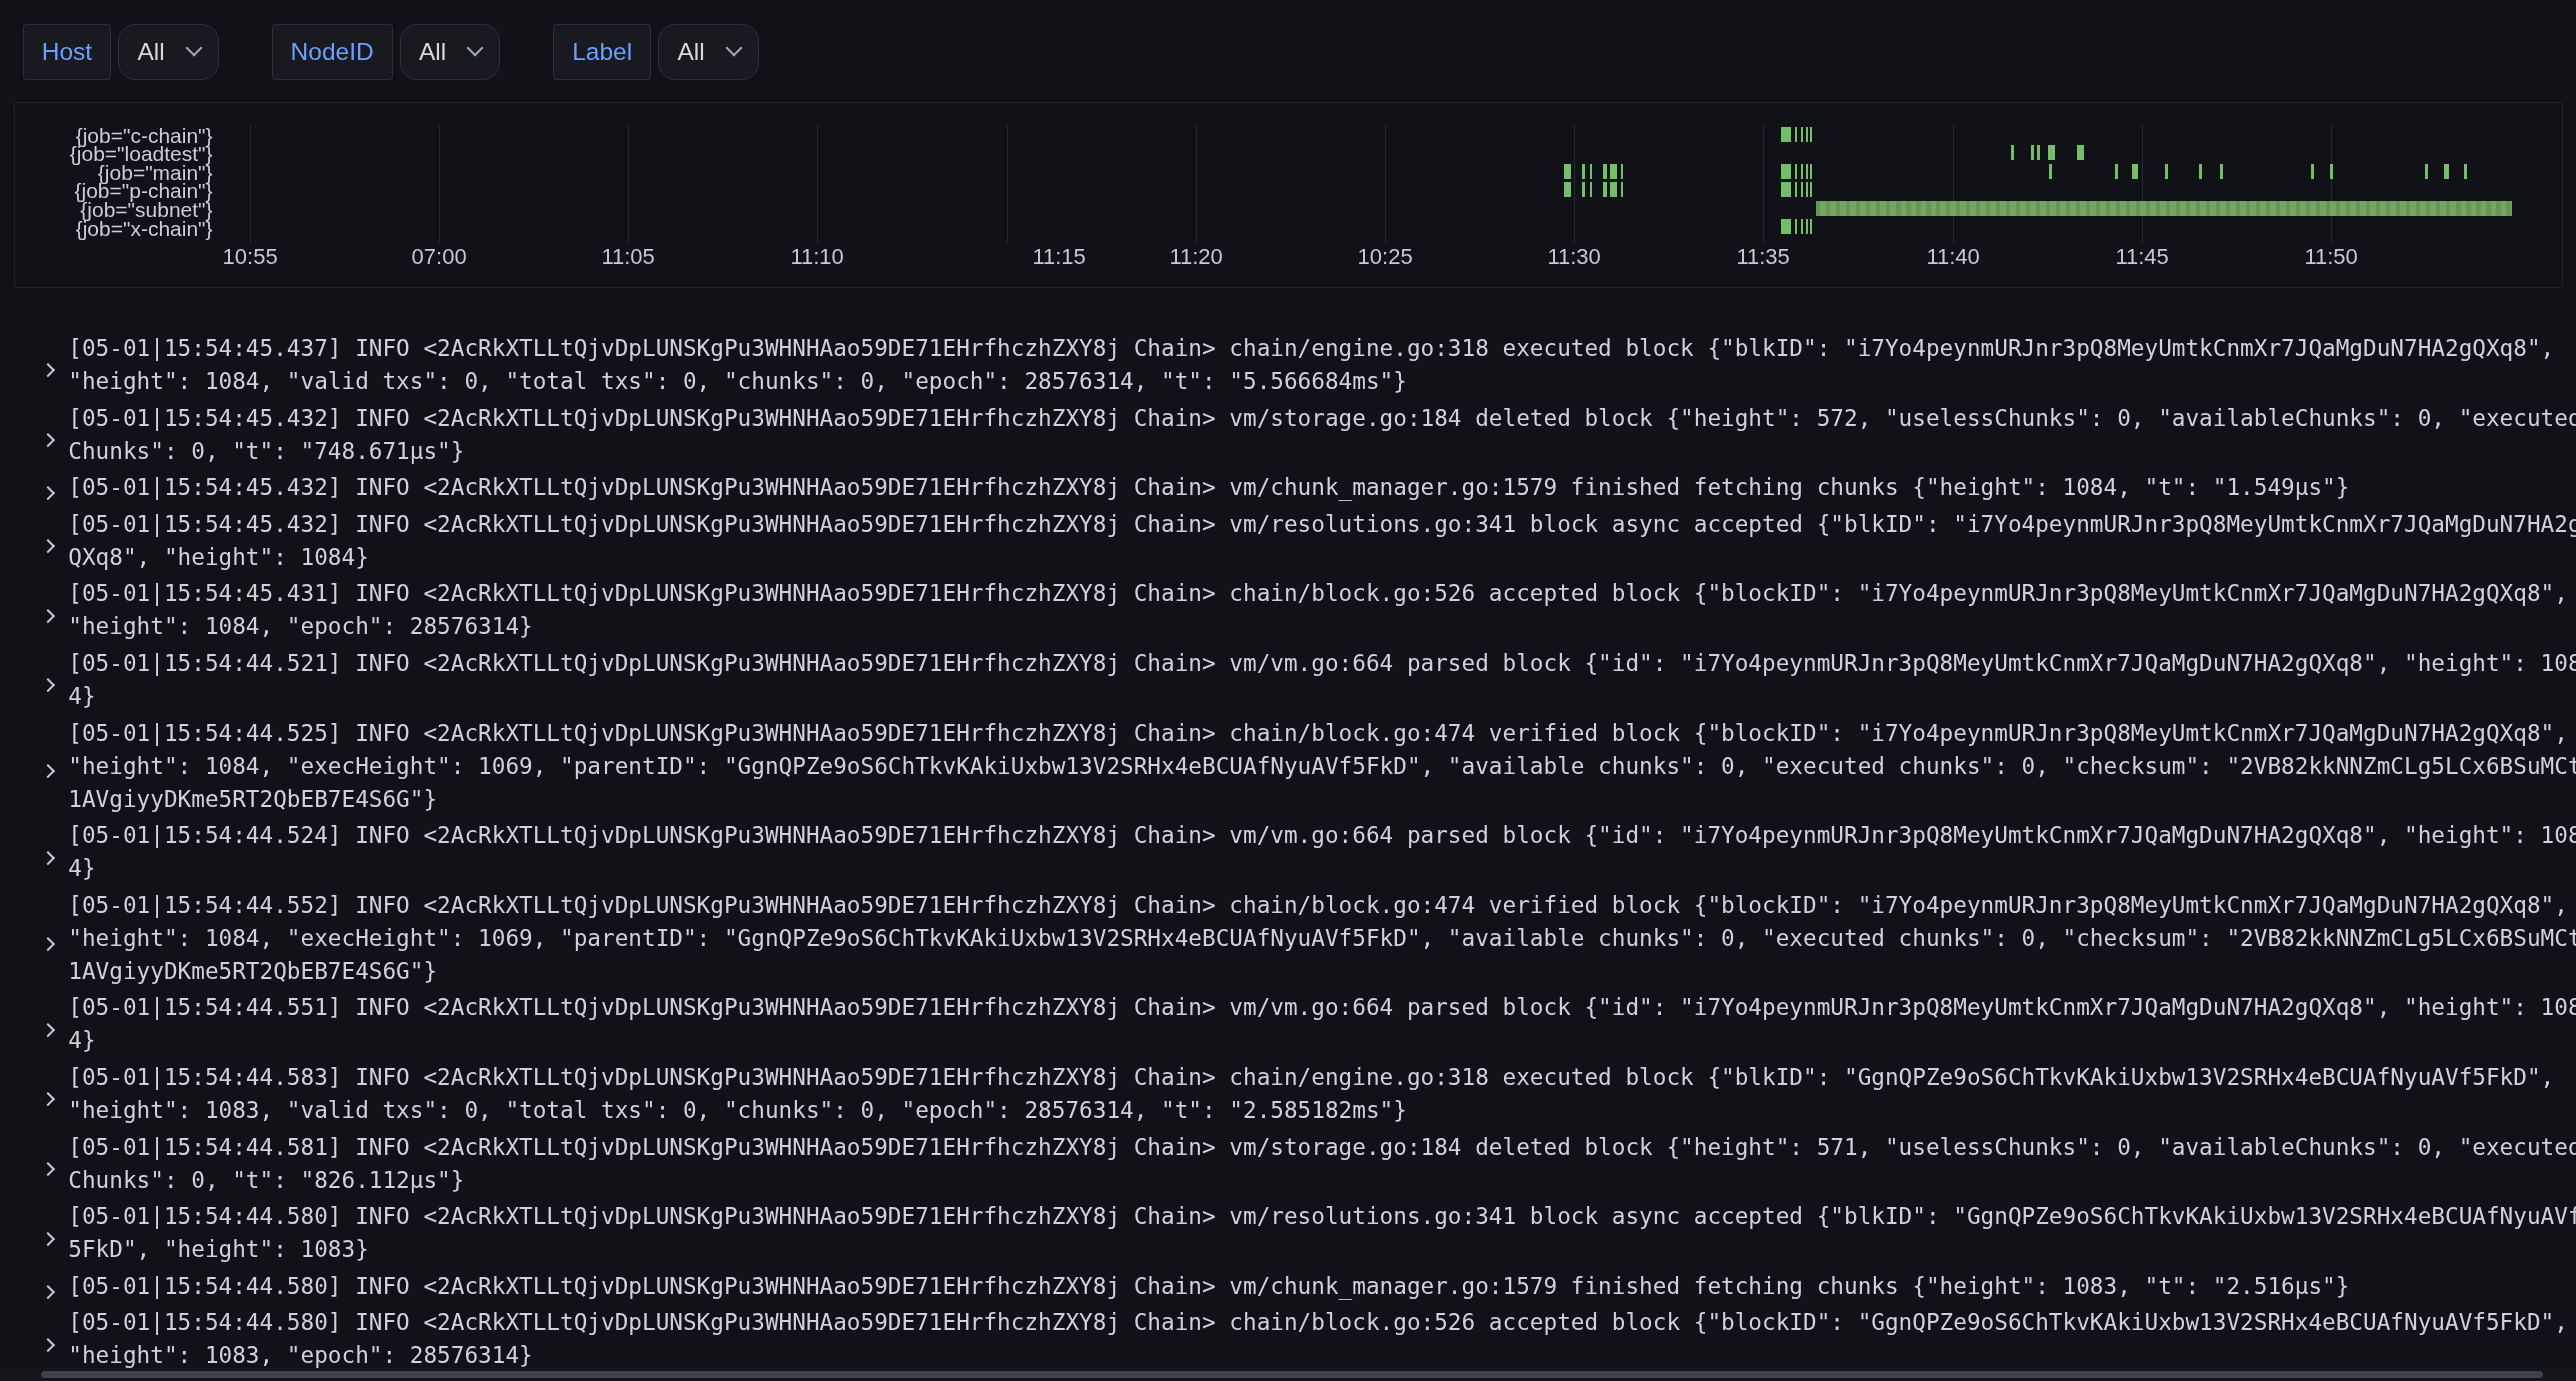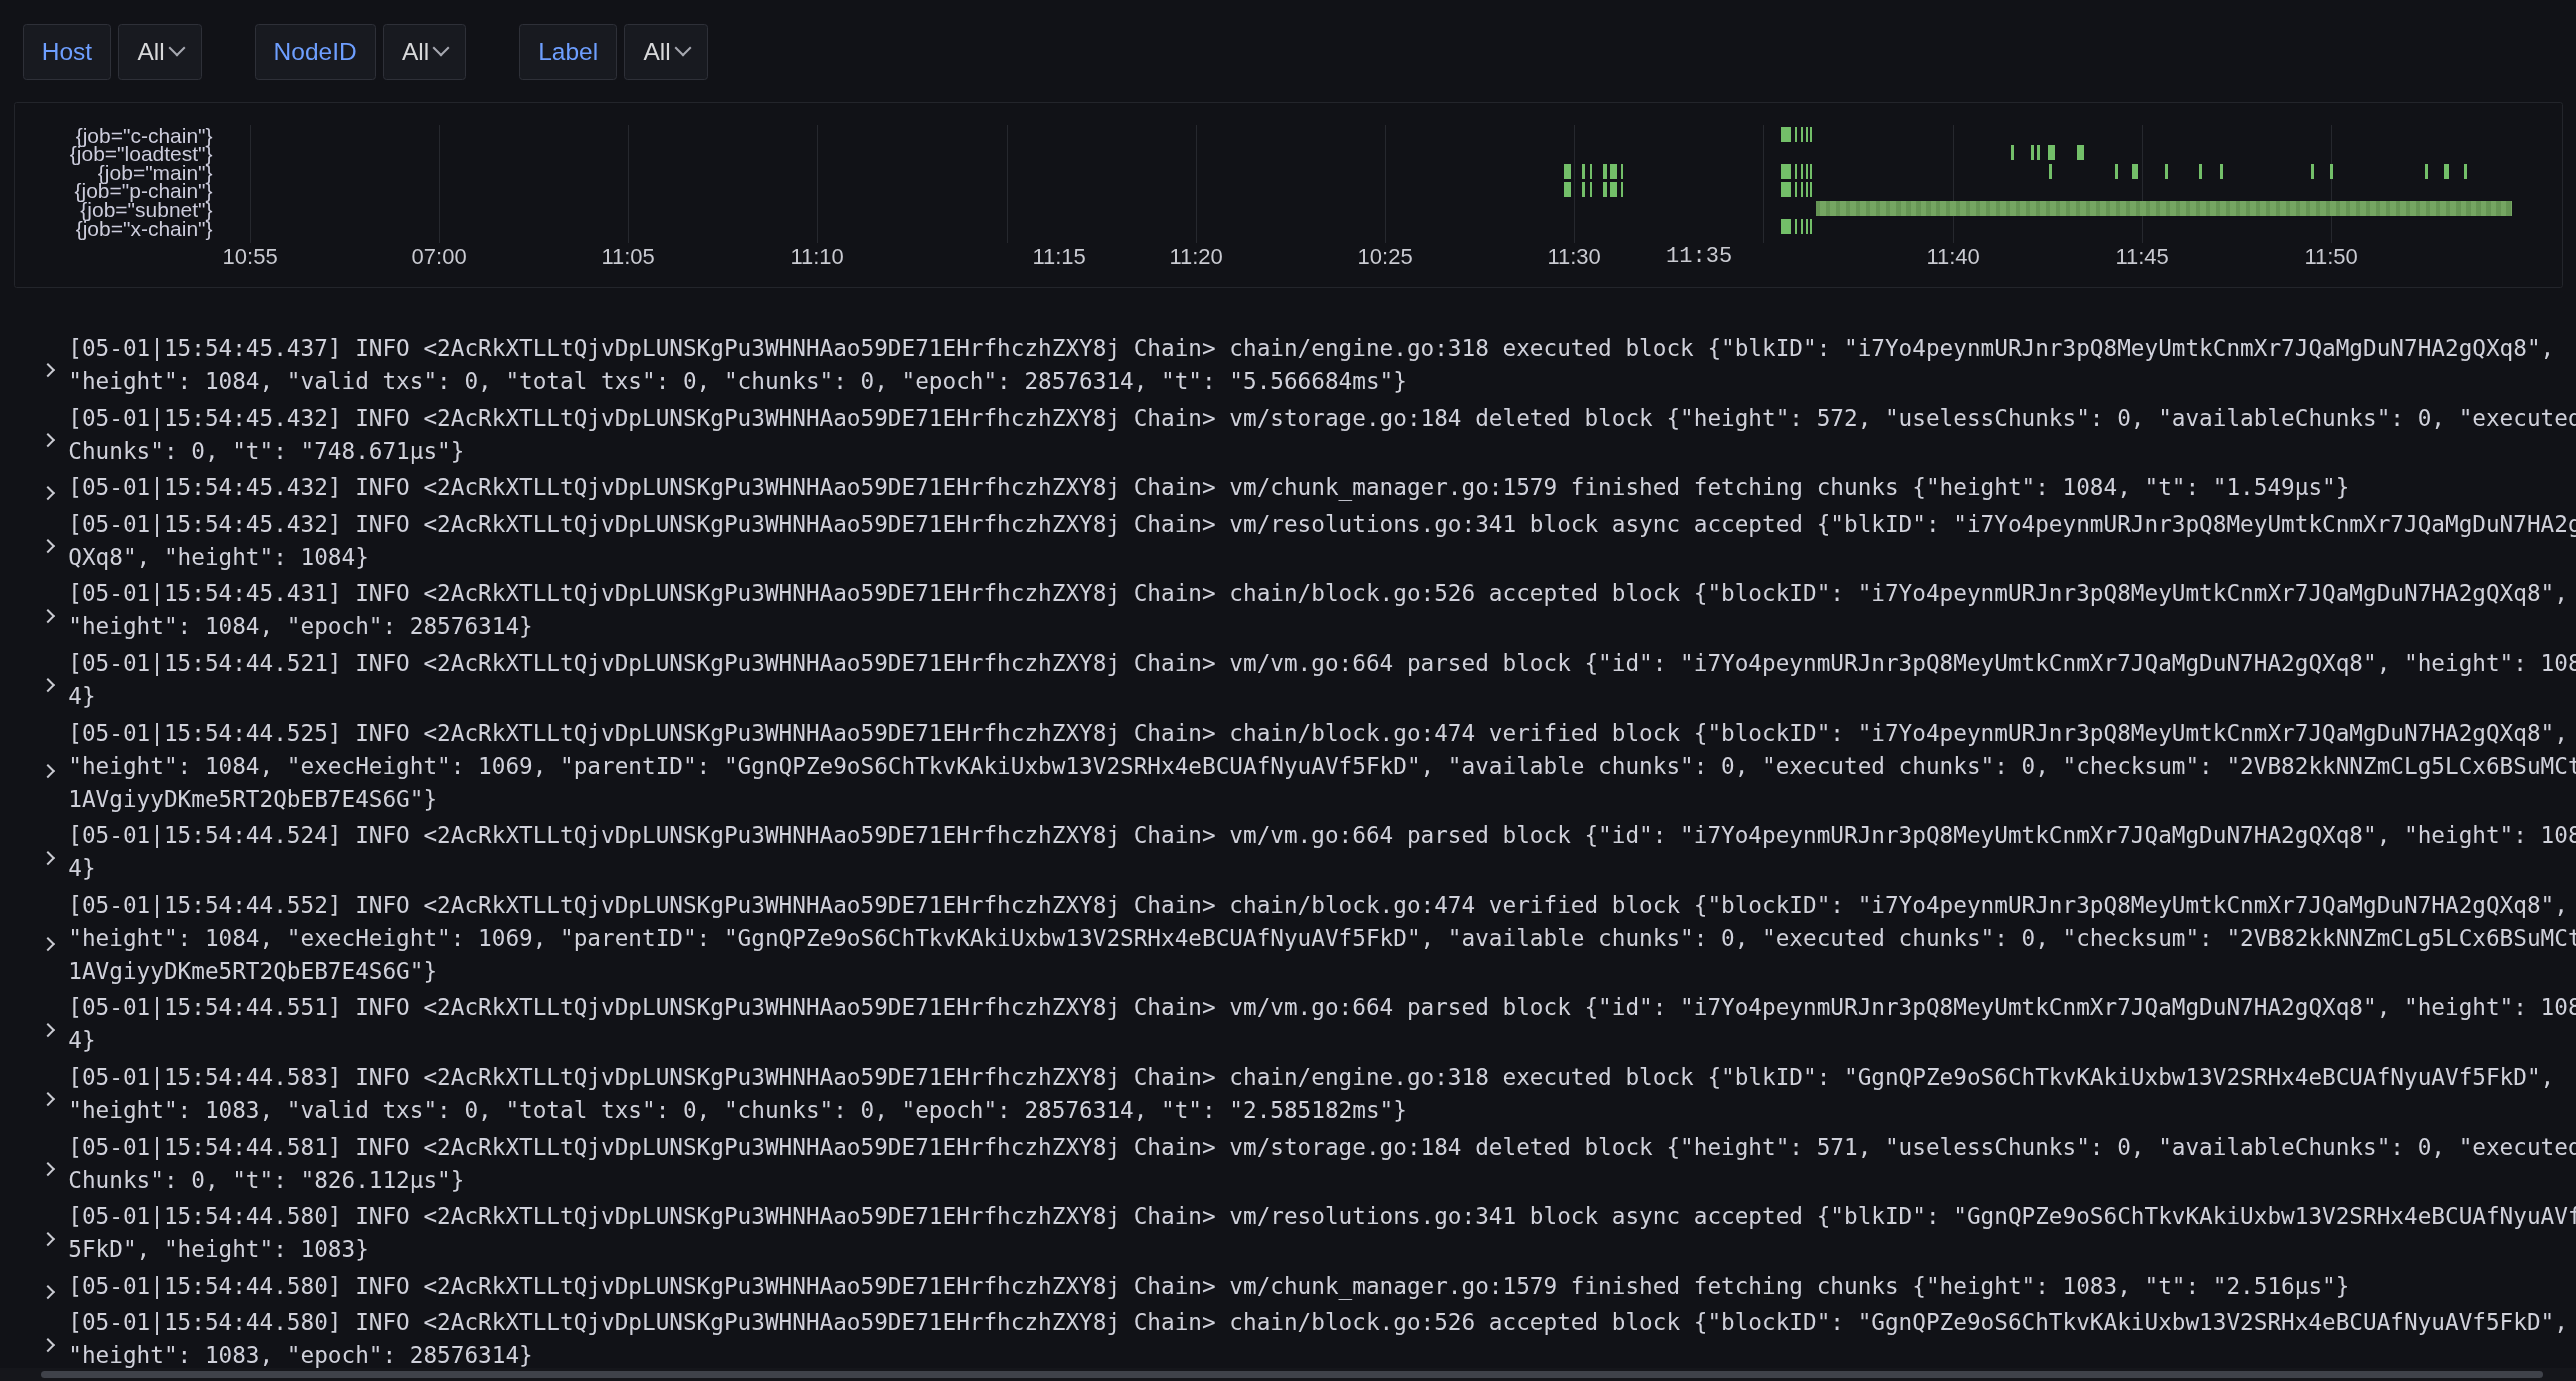--- a/index.html
+++ b/index.html
@@ -6,21 +6,21 @@
   body{width:2576px;height:1381px;position:relative;overflow:hidden;
        font-family:"Liberation Sans",sans-serif;-webkit-font-smoothing:antialiased;}
 
   
   .toolbar{position:absolute;left:22.7px;top:23.6px;display:flex;gap:53px;align-items:center;}
   .var-group{display:flex;gap:7.3px;align-items:flex-start;}
   .var-box{height:56px;box-sizing:border-box;display:flex;align-items:center;
            background:#181A20;border:0.9px solid #2E3038;border-radius:3.6px;
            font-size:24.5px;font-weight:500;padding:0 18px;}
   .var-label{color:#6E9FFF;}
-  .var-select{color:#D8D9DA;gap:6px;cursor:pointer;}
+  .var-select{color:#D8D9DA;gap:23px;cursor:pointer;border-radius:17px;}
   .chev-down{width:10px;height:10px;border-right:2.7px solid #A6A8B0;border-bottom:2.7px solid #A6A8B0;
              transform:rotate(45deg);margin-top:-6.3px;}
   .var-input{width:339px;color:#D8D9DA;background:#141519;}
   .var-input input{background:transparent;border:none;outline:none;width:100%;
                    font:24.5px "Liberation Sans",sans-serif;color:#D8D9DA;}
   .var-input input::placeholder{color:#75777F;}
 
   
   .chart-panel{position:absolute;left:13.6px;top:102px;width:2547px;height:184px;
                background:#111217;border:0.9px solid #23252B;border-radius:2.7px;overflow:hidden;}
@@ -151,21 +151,21 @@
     </div>
   <div id="chart-axis">
       <div class="tick-label" style="left: 235px;">10:55</div>
       <div class="tick-label" style="left: 424px;">07:00</div>
       <div class="tick-label" style="left: 613px;">11:05</div>
       <div class="tick-label" style="left: 802px;">11:10</div>
       <div class="tick-label" style="left: 1044px;">11:15</div>
       <div class="tick-label" style="left: 1181px;">11:20</div>
       <div class="tick-label" style="left: 1370px;">10:25</div>
       <div class="tick-label" style="left: 1559px;">11:30</div>
-      <div class="tick-label" style="left: 1684px; font-family: Liberation Mono, monospace;">11:35</div>
+      <div class="tick-label" style="left: 1748px;">11:35</div>
       <div class="tick-label" style="left: 1938px;">11:40</div>
       <div class="tick-label" style="left: 2127px;">11:45</div>
       <div class="tick-label" style="left: 2316px;">11:50</div>
     </div>
 </div>
 
 <div class="logs" id="logs">
     <div class="log-row">
       <div class="level-bar" style="background: rgb(115, 191, 105);"></div>
       <div class="chev-cell">

